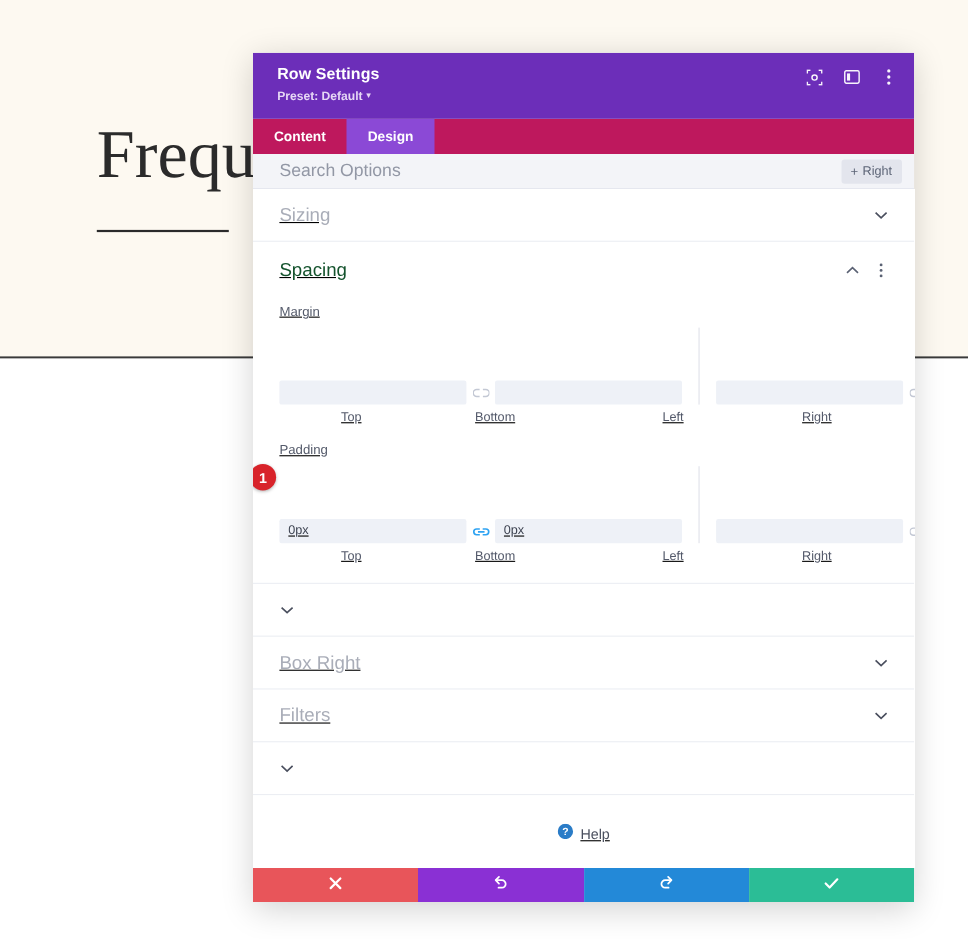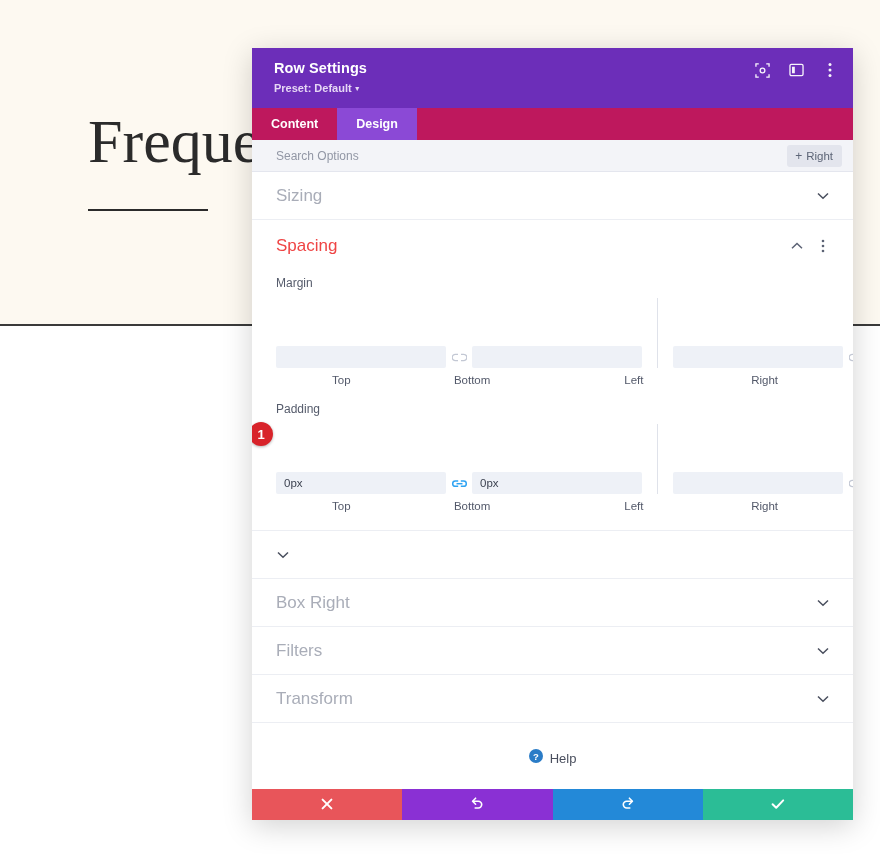--- a/index.html
+++ b/index.html
@@ -57,21 +57,21 @@
     position: absolute;
     left: 0; top: 326px;
     width: 880px;
     height: 528px;
     background: #ffffff;
   }
 
   
   .modal {
     position: absolute;
-    left: 252px;
+    left: 230px;
     top: 48px;
     width: 601px;
     height: 772px;
     background: #ffffff;
     box-shadow: 0 6px 28px rgba(0,0,0,0.18);
     display: flex;
     flex-direction: column;
     overflow: hidden;
   }
 
@@ -147,21 +147,21 @@
     align-items: center;
     padding: 0 11px 0 24px;
     flex: none;
   }
   .search-input {
     flex: 1;
     border: none;
     outline: none;
     background: transparent;
     font-family: "Liberation Sans", sans-serif;
-    font-size: 12px;
+    font-size: 16px;
     color: #8b8f9c;
   }
   .search-input::placeholder { color: #9297a5; }
   .filter-btn {
     background: #e3e5ed;
     color: #5d6577;
     font-size: 11.5px;
     border-radius: 3px;
     padding: 5px 9px 5px 8px;
     cursor: pointer;
@@ -170,20 +170,21 @@
     align-items: center;
     gap: 4px;
   }
   .filter-plus { font-size: 12px; line-height: 10px; }
 
   
   .modal-body {
     flex: 1;
     overflow-y: auto;
     background: #ffffff;
+    text-decoration: underline;
   }
 
   
   .section {
     height: 48px;
     border-bottom: 1px solid #eceef3;
     display: flex;
     align-items: center;
     padding: 0 23px 0 24px;
     cursor: pointer;
@@ -206,21 +207,21 @@
   }
   .section-open-head {
     height: 52px;
     display: flex;
     align-items: center;
     cursor: pointer;
   }
   .section-open-title {
     flex: 1;
     font-size: 17px;
-    color: #ef4444;
+    color: #14532d;
   }
   .open-head-icons {
     display: flex;
     align-items: center;
     gap: 12px;
   }
 
   .field-label {
     font-size: 12px;
     color: #555b6b;
@@ -519,21 +520,20 @@
       <div class="section">
         <div class="section-title">Filters</div>
         <div class="chev">
           <svg width="12" height="8" viewBox="0 0 12 8">
               <path d="M1 1.5L6 6.2L11 1.5" fill="none" stroke="#4a4f5e" stroke-width="1.5"></path>
             </svg>
         </div>
       </div>
 
       <div class="section">
-        <div class="section-title">Transform</div>
         <div class="chev">
           <svg width="12" height="8" viewBox="0 0 12 8">
               <path d="M1 1.5L6 6.2L11 1.5" fill="none" stroke="#4a4f5e" stroke-width="1.5"></path>
             </svg>
         </div>
       </div>
 
 
       <div class="help-wrap">
         <span>

